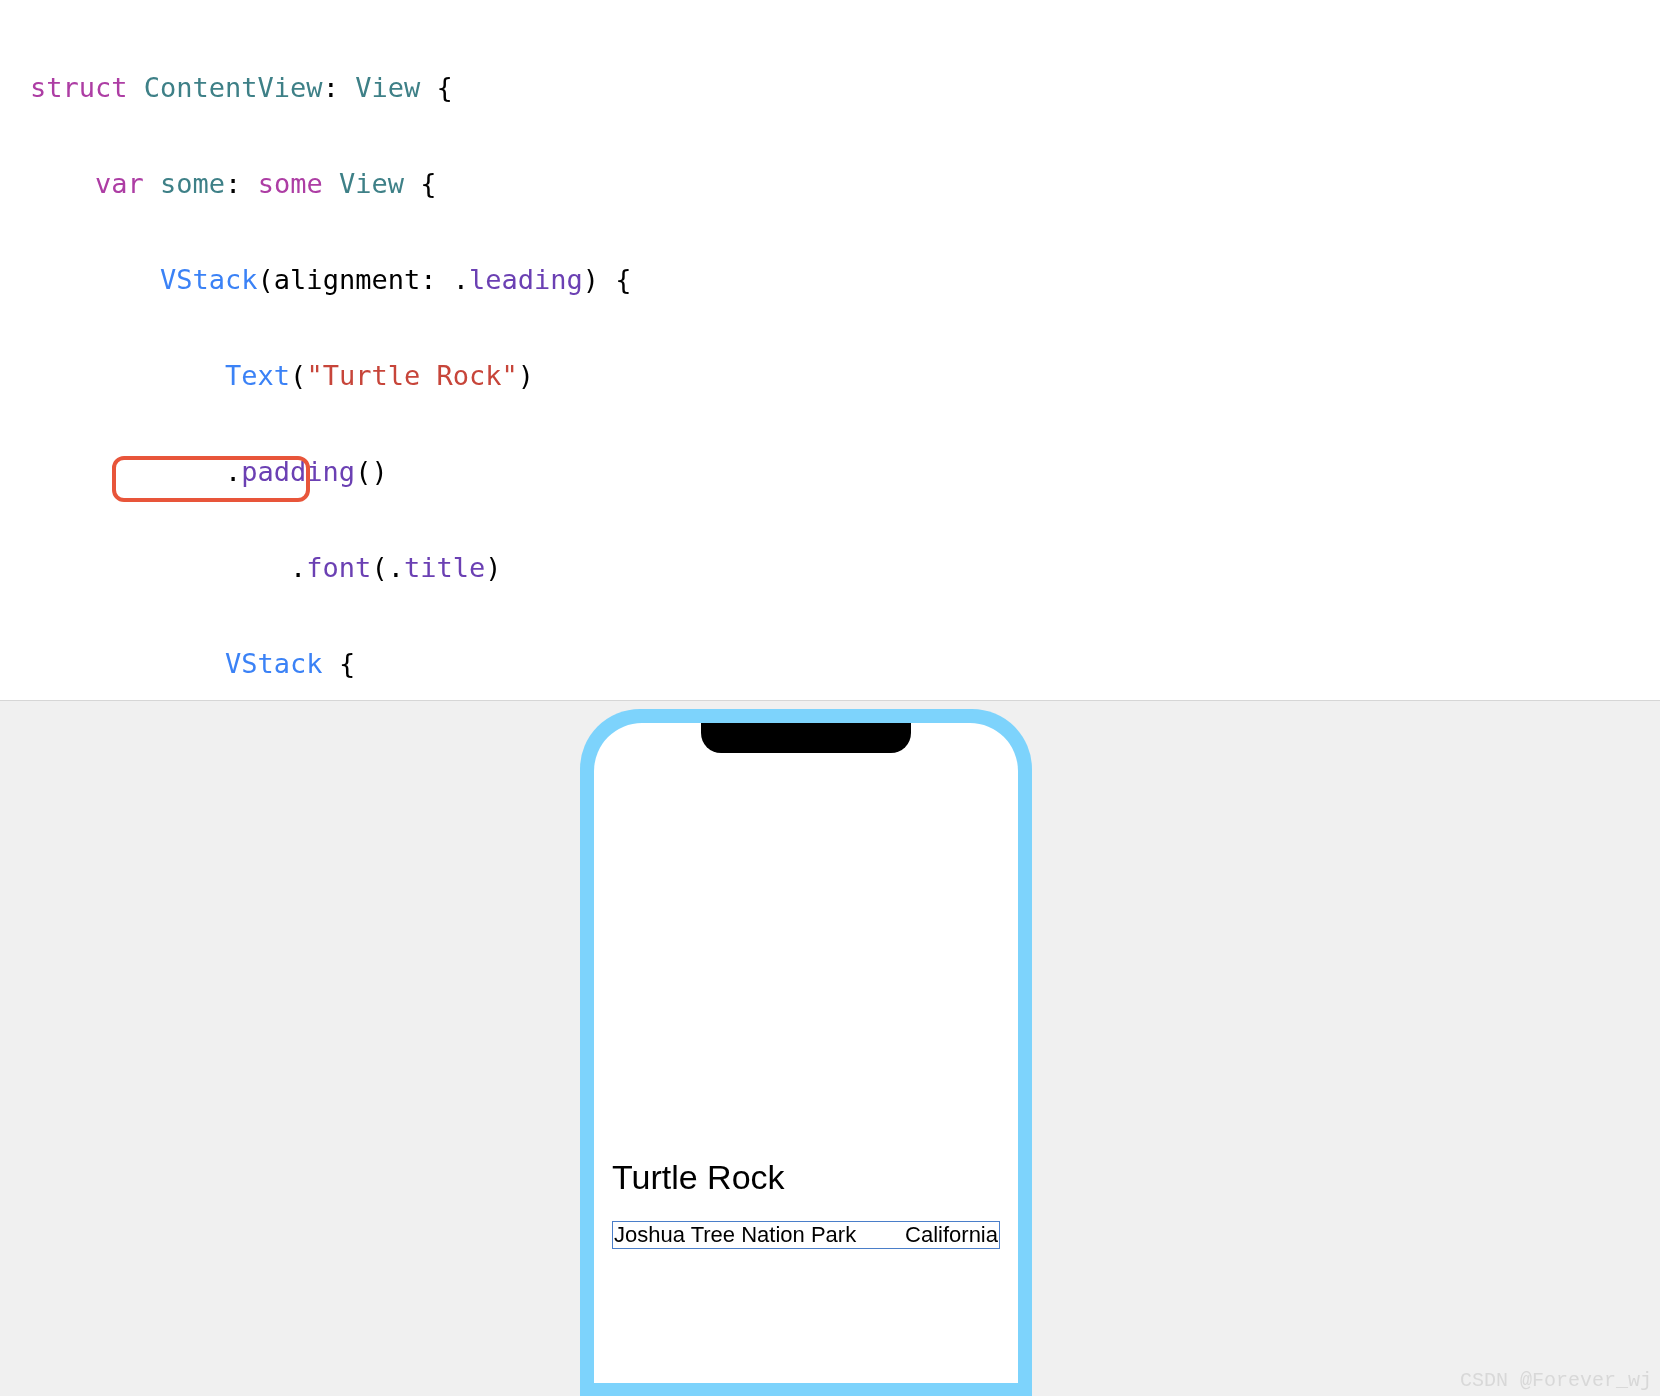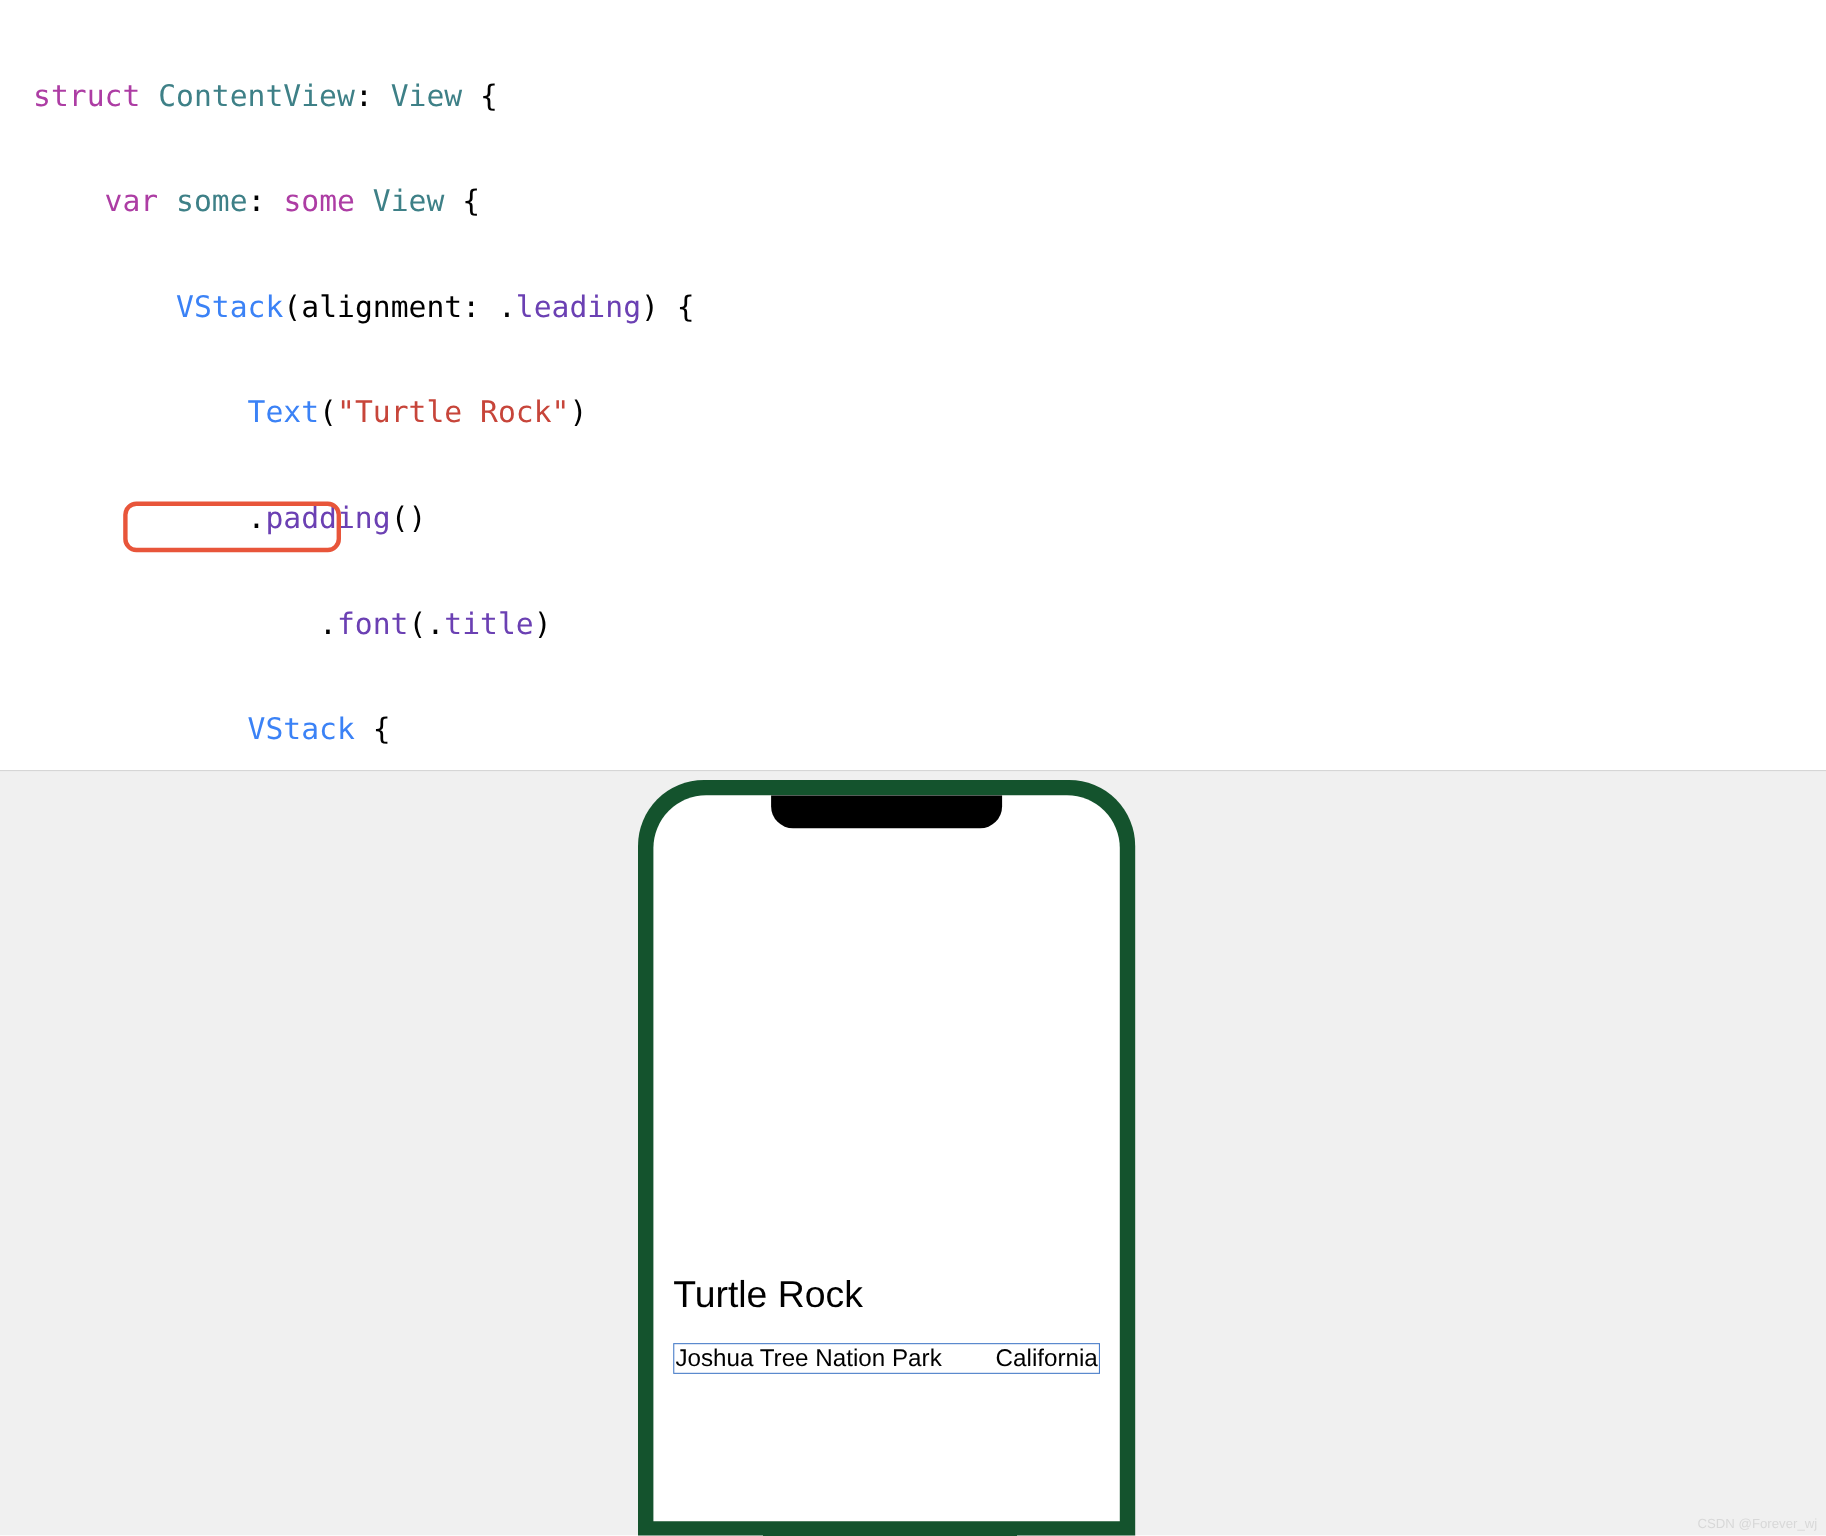--- a/index.html
+++ b/index.html
@@ -41,21 +41,21 @@
     background: #f0f0f0;
     border-top: 1px solid #d6d6d6;
   }
 
   .phone {
     position: absolute;
     left: 580px;
     top: 8px;
     width: 452px;
     height: 688px;
-    background: #14532d;
+    background: #7dd3fc;
     border-radius: 60px 60px 0 0;
     padding: 14px;
   }
   .phone-inner {
     width: 100%;
     height: 100%;
     background: #fff;
     border-radius: 48px 48px 0 0;
     position: relative;
     overflow: hidden;
@@ -81,22 +81,22 @@
     justify-content: space-between;
     align-items: flex-start;
     font-size: 22px;
     border: 1.5px solid #4a7ec9;
     padding: 0 1px;
   }
 
   .watermark {
     position: absolute;
     right: 8px; bottom: 4px;
-    font-family: Liberation Sans, sans-serif;
-    font-size: 12px;
+    font-family: Liberation Mono, monospace;
+    font-size: 20px;
     color: #d8d8d8;
   }
 </style>
 </head>
 <body>
 
 <div class="editor">
   <div class="line"><span class="tok-kw">struct</span><span class="tok-plain"> </span><span class="tok-type">ContentView</span><span class="tok-plain">: </span><span class="tok-type">View</span><span class="tok-plain"> {</span></div>
   <div class="line"><span class="tok-plain">    </span><span class="tok-kw">var</span><span class="tok-plain"> </span><span class="tok-type">some</span><span class="tok-plain">: </span><span class="tok-kw">some</span><span class="tok-plain"> </span><span class="tok-type">View</span><span class="tok-plain"> {</span></div>
   <div class="line"><span class="tok-plain">        </span><span class="tok-call">VStack</span><span class="tok-plain">(</span><span class="tok-plain">alignment</span><span class="tok-plain">: .</span><span class="tok-mod">leading</span><span class="tok-plain">) {</span></div>

